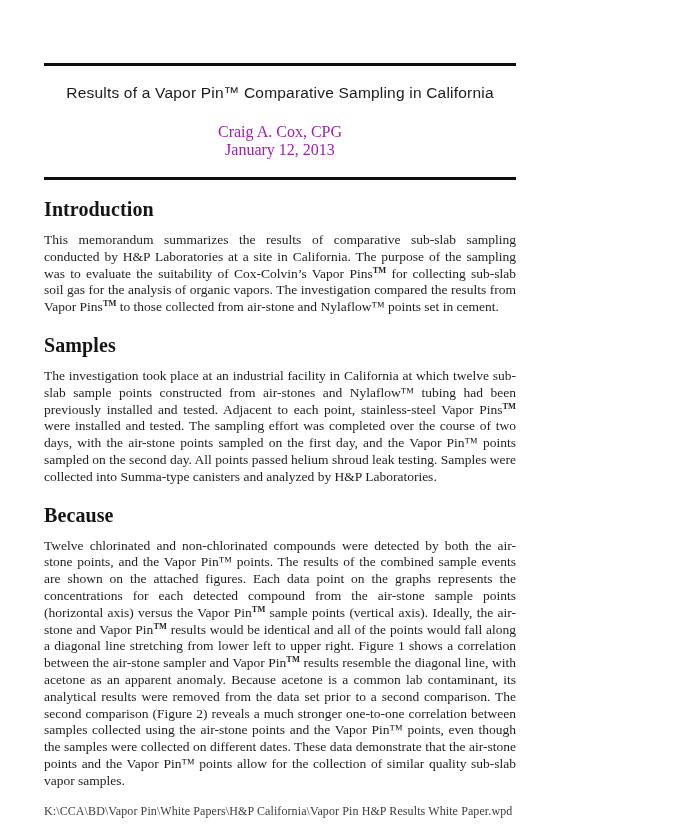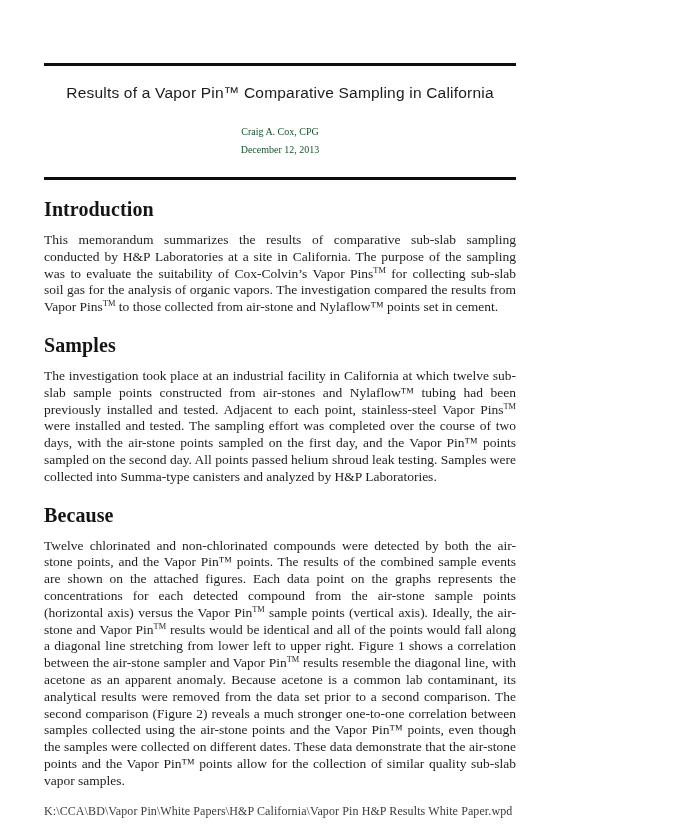--- a/index.html
+++ b/index.html
@@ -30,23 +30,23 @@
     font-weight: normal;
     font-size: 15.5px;
     line-height: 17px;
     text-align: center;
     letter-spacing: 0.2px;
     color: #1b1b1b;
   }
   .byline {
     margin-top: 22px;
     text-align: center;
-    font-size: 10px;
+    font-size: 16px;
     line-height: 18px;
-    color: #14532d;
+    color: #a21caf;
   }
   .section-heading {
     margin: 21px 0 0 0;
     font-size: 20px;
     line-height: 16px;
     font-weight: bold;
     letter-spacing: 0.1px;
     color: #151515;
   }
   .body-paragraph {
@@ -55,20 +55,21 @@
     line-height: 16.8px;
     text-align: justify;
     text-justify: inter-word;
     color: #1e1e1e;
   }
   .body-paragraph sup {
     font-size: 0.62em;
     line-height: 0;
     vertical-align: super;
     letter-spacing: 0;
+    font-weight: bold;
   }
   .footer-path {
     position: absolute;
     left: 44px;
     top: 806px;
     font-size: 12px;
     line-height: 10px;
     color: #3c3c3c;
     letter-spacing: 0.1px;
     white-space: nowrap;
@@ -78,21 +79,21 @@
 <body>
 
 <div class="page">
 
   <div class="rule rule-top"></div>
 
   <h1 class="doc-title">Results of a Vapor Pin™ Comparative Sampling in California</h1>
 
   <div class="byline">
     <div>Craig A. Cox, CPG</div>
-    <div>December 12, 2013</div>
+    <div>January 12, 2013</div>
   </div>
 
   <div class="rule rule-header-bottom"></div>
 
   <section>
     <h2 class="section-heading">Introduction</h2>
     <p class="body-paragraph">This memorandum summarizes the results of comparative sub-slab sampling conducted by H&amp;P Laboratories at a site in California.  The purpose of the sampling was to evaluate the suitability of Cox-Colvin’s Vapor Pins<sup>TM</sup> for collecting sub-slab soil gas for the analysis of organic vapors.  The investigation compared the results from Vapor Pins<sup>TM</sup> to those collected from air-stone and Nylaflow™ points set in cement.</p>
   </section>
 
   <section>

